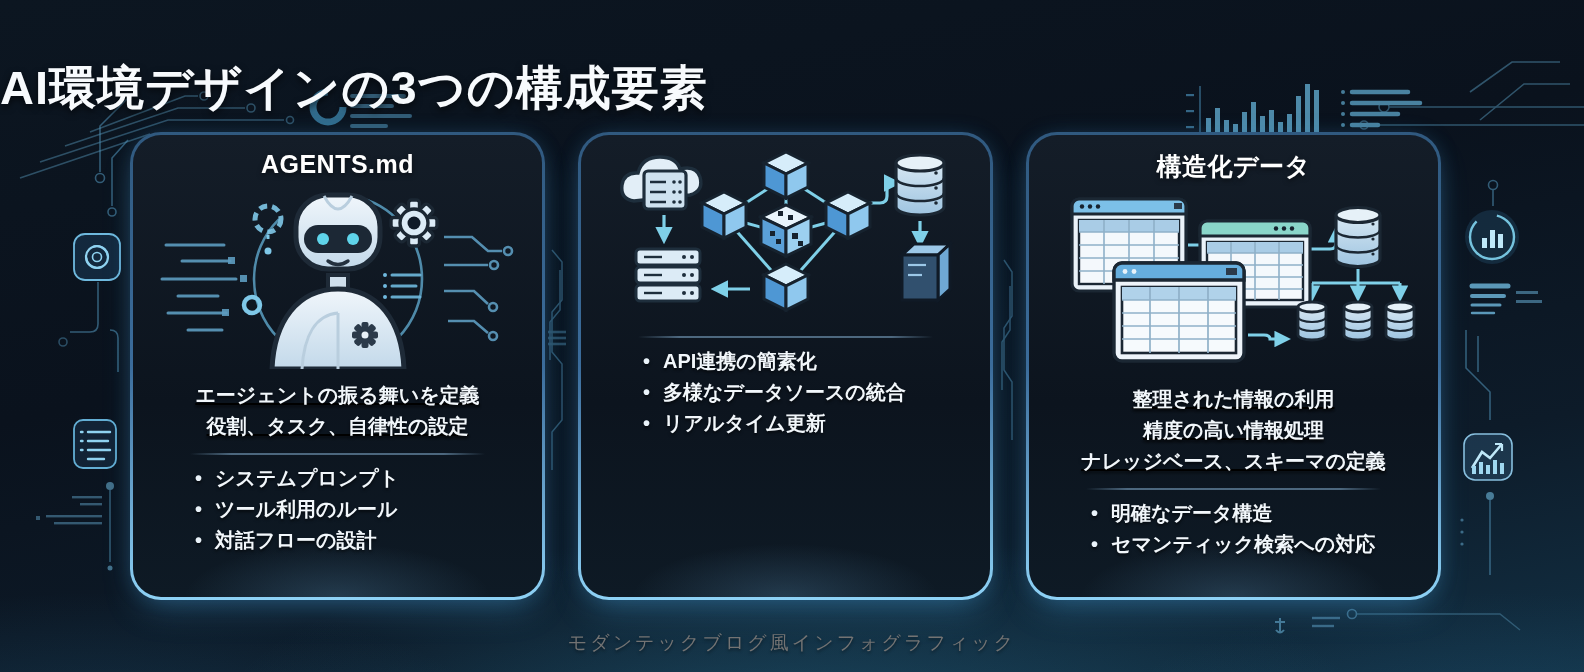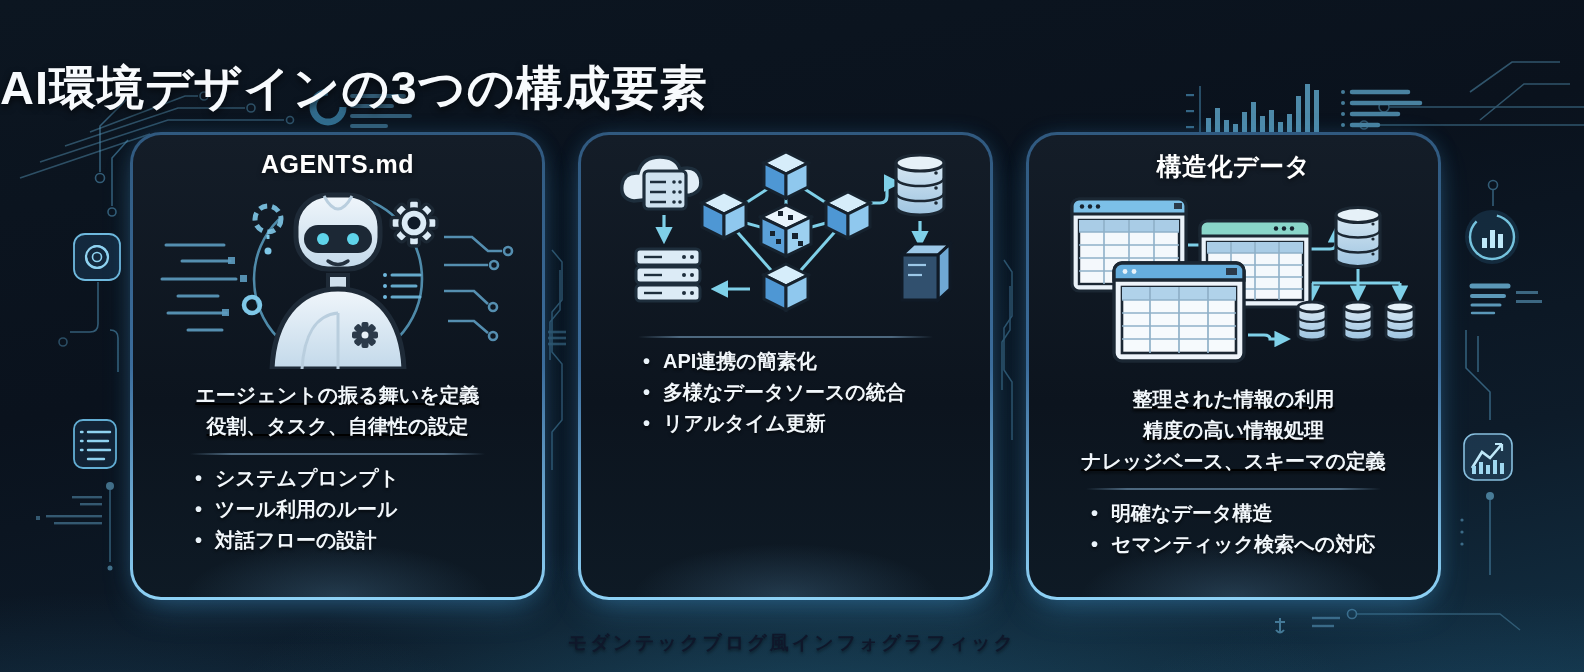--- a/index.html
+++ b/index.html
@@ -50,21 +50,21 @@
     background:linear-gradient(90deg, transparent, rgba(140,185,220,.5) 14%, rgba(140,185,220,.5) 86%, transparent);
   }
   .bullets { list-style:none; margin:0 0 0 62px; padding:0; align-self:flex-start; }
   .bullets li {
     font-size:20px; font-weight:700; color:#f2f7fb; line-height:31px;
     text-shadow:0 2px 3px rgba(0,0,0,.6); white-space:nowrap;
   }
   .bullets li::before { content:"•"; margin-right:13px; color:#eaf3fa; }
   .footer-caption {
     position:absolute; bottom:16px; left:0; width:100%; text-align:center; z-index:3;
-    font-size:19px; font-weight:700; color:#0f172a; letter-spacing:3px;
+    font-size:19px; font-weight:400; color:#737373; letter-spacing:3px;
     text-shadow:0 2px 3px rgba(0,0,0,.4);
   }
 </style>
 </head>
 <body>
 
 <svg width="0" height="0" style="position:absolute" aria-hidden="true">
   <defs>
     <marker id="arw" viewBox="0 0 10 10" refX="7" refY="5" markerWidth="5.5" markerHeight="5.5" orient="auto-start-reverse">
       <path d="M0,0 L10,5 L0,10 z" fill="#7fd0e8"></path>

